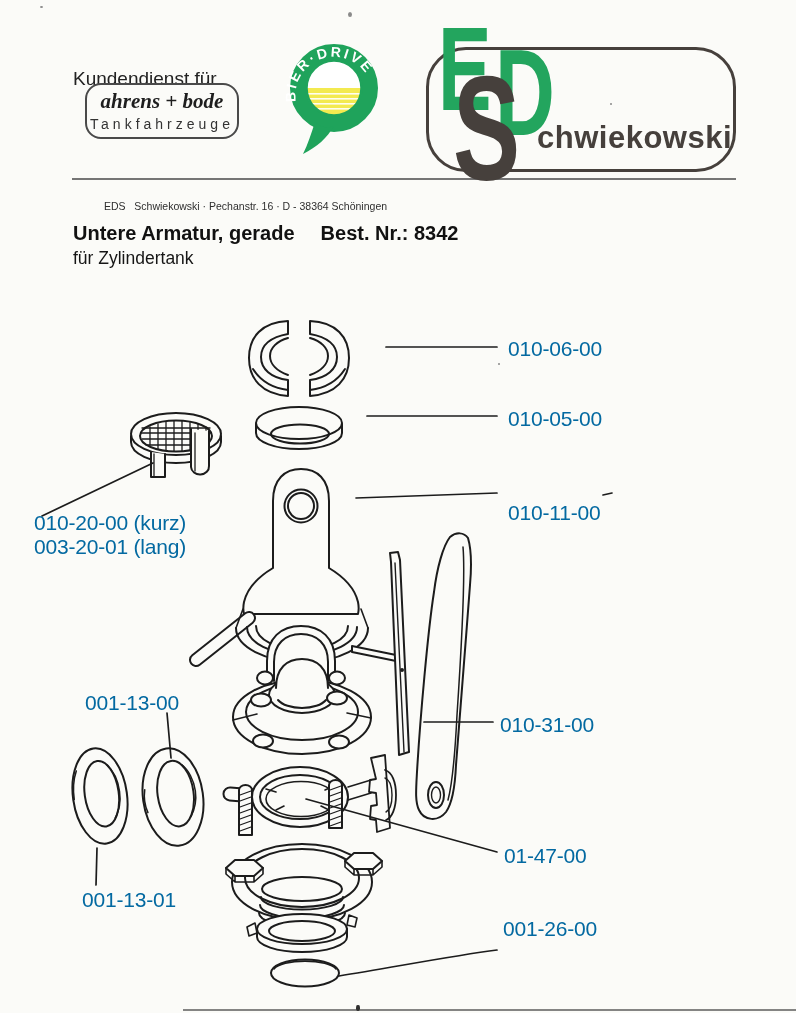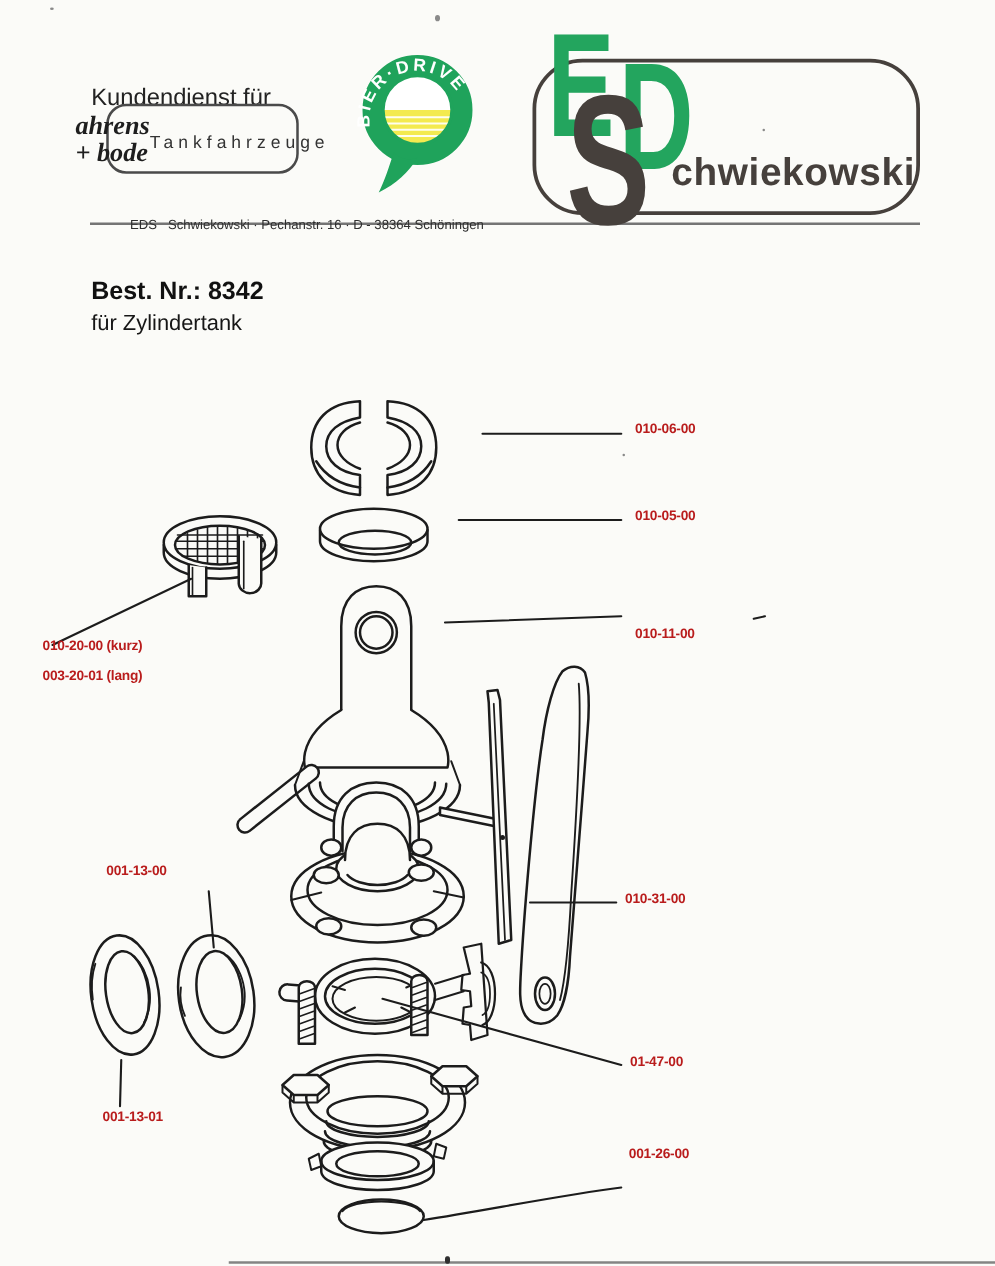--- a/index.html
+++ b/index.html
@@ -8,44 +8,44 @@
     background:#fbfbf8;
     font-family:"Liberation Sans","DejaVu Sans",sans-serif;
     color:#1c1c1c;
   }
   .abs{position:absolute;}
   
   .kundendienst{left:73px;top:56px;font-size:19px;color:#222;margin-top:12px;}
   .ab-box{
     left:85px;top:83px;width:150px;height:52px;
     border:2px solid #4a4a4a;border-radius:16px;
-    display:flex;flex-direction:row;align-items:center;justify-content:center;
+    display:flex;flex-direction:column;align-items:center;justify-content:center;
   }
   .ab-name{
     font-family:"Liberation Serif","DejaVu Serif",serif;
     font-weight:bold;font-style:italic;font-size:21px;color:#1e1e1e;line-height:1.05;
   }
   .ab-sub{font-size:14px;letter-spacing:4px;color:#333;margin-top:3px;}
   .eds-wrap{left:418px;top:14px;width:345px;height:185px;}
   .eds-box{
     position:absolute;left:8px;top:33px;width:304px;height:119px;
     border:3px solid #46403c;border-radius:40px;background:transparent;
   }
   .eds-letter{position:absolute;font-weight:bold;line-height:1;transform-origin:left top;}
   .eds-e{left:20px;top:-4px;font-size:118px;color:#23a55e;transform:scaleX(.68);z-index:1;}
   .eds-d{left:77px;top:18px;font-size:122px;color:#23a55e;transform:scaleX(.68);z-index:1;}
   .eds-s{left:35px;top:41px;font-size:148px;color:#46403c;transform:scaleX(.68);z-index:2;}
   .eds-rest{left:99px;top:106px;font-size:31px;letter-spacing:.5px;color:#46403c;font-weight:bold;z-index:2;position:absolute;margin-left:20px;}
   .rule{left:72px;top:178px;width:664px;height:2px;background:#757575;}
-  .address{left:104px;top:174px;font-size:10.5px;color:#2e2e2e;white-space:pre;text-align:right;}
+  .address{left:104px;top:200px;font-size:10.5px;color:#2e2e2e;white-space:pre;text-align:right;}
   
   .title-row{left:73px;top:222px;display:flex;gap:26px;font-size:20px;font-weight:bold;color:#111;}
   .subtitle{left:73px;top:248px;font-size:17.5px;color:#161616;}
   
-  .lbl{font-size:11px;font-weight:bold;color:#b91c1c;letter-spacing:-.2px;white-space:nowrap;}
+  .lbl{font-size:21px;font-weight:normal;color:#0369a1;letter-spacing:-.2px;white-space:nowrap;}
   
   .speck{background:#8a8a8a;border-radius:50%;}
   .scanline{left:183px;top:1009px;width:613px;height:2px;background:rgba(35,35,35,.55);}
   .blob{left:356px;top:1005px;width:4px;height:6px;background:#2f2f2f;border-radius:40%;}
   svg{display:block;}
 </style>
 </head>
 <body>
 
 <div class="abs kundendienst">Kundendienst für</div>
@@ -83,20 +83,21 @@
   <span class="eds-letter eds-e">E</span>
   <span class="eds-letter eds-d">D</span>
   <span class="eds-letter eds-s">S</span>
   <span class="eds-rest">chwiekowski</span>
 </div>
 
 <div class="abs rule"></div>
 <div class="abs address">EDS   Schwiekowski · Pechanstr. 16 · D - 38364 Schöningen</div>
 
 <div class="abs title-row">
+  <span>Untere Armatur, gerade</span>
   <span>Best. Nr.: 8342</span>
 </div>
 <div class="abs subtitle">für Zylindertank</div>
 
 <svg class="abs" style="left:0;top:0" width="796" height="1013" viewBox="0 0 796 1013">
 <g stroke="#1c1c1c" stroke-width="2" fill="none" stroke-linecap="round" stroke-linejoin="round">
 
   <g>
     <path d="M288,321 C262,322 249,337 249,358 C249,379 262,394 288,396 L288,380 C271,378 261,369 261,357 C261,345 271,337 288,334 Z" fill="#fbfbf8"></path>
     <path d="M253,369 C260,380 272,388 288,390"></path>

